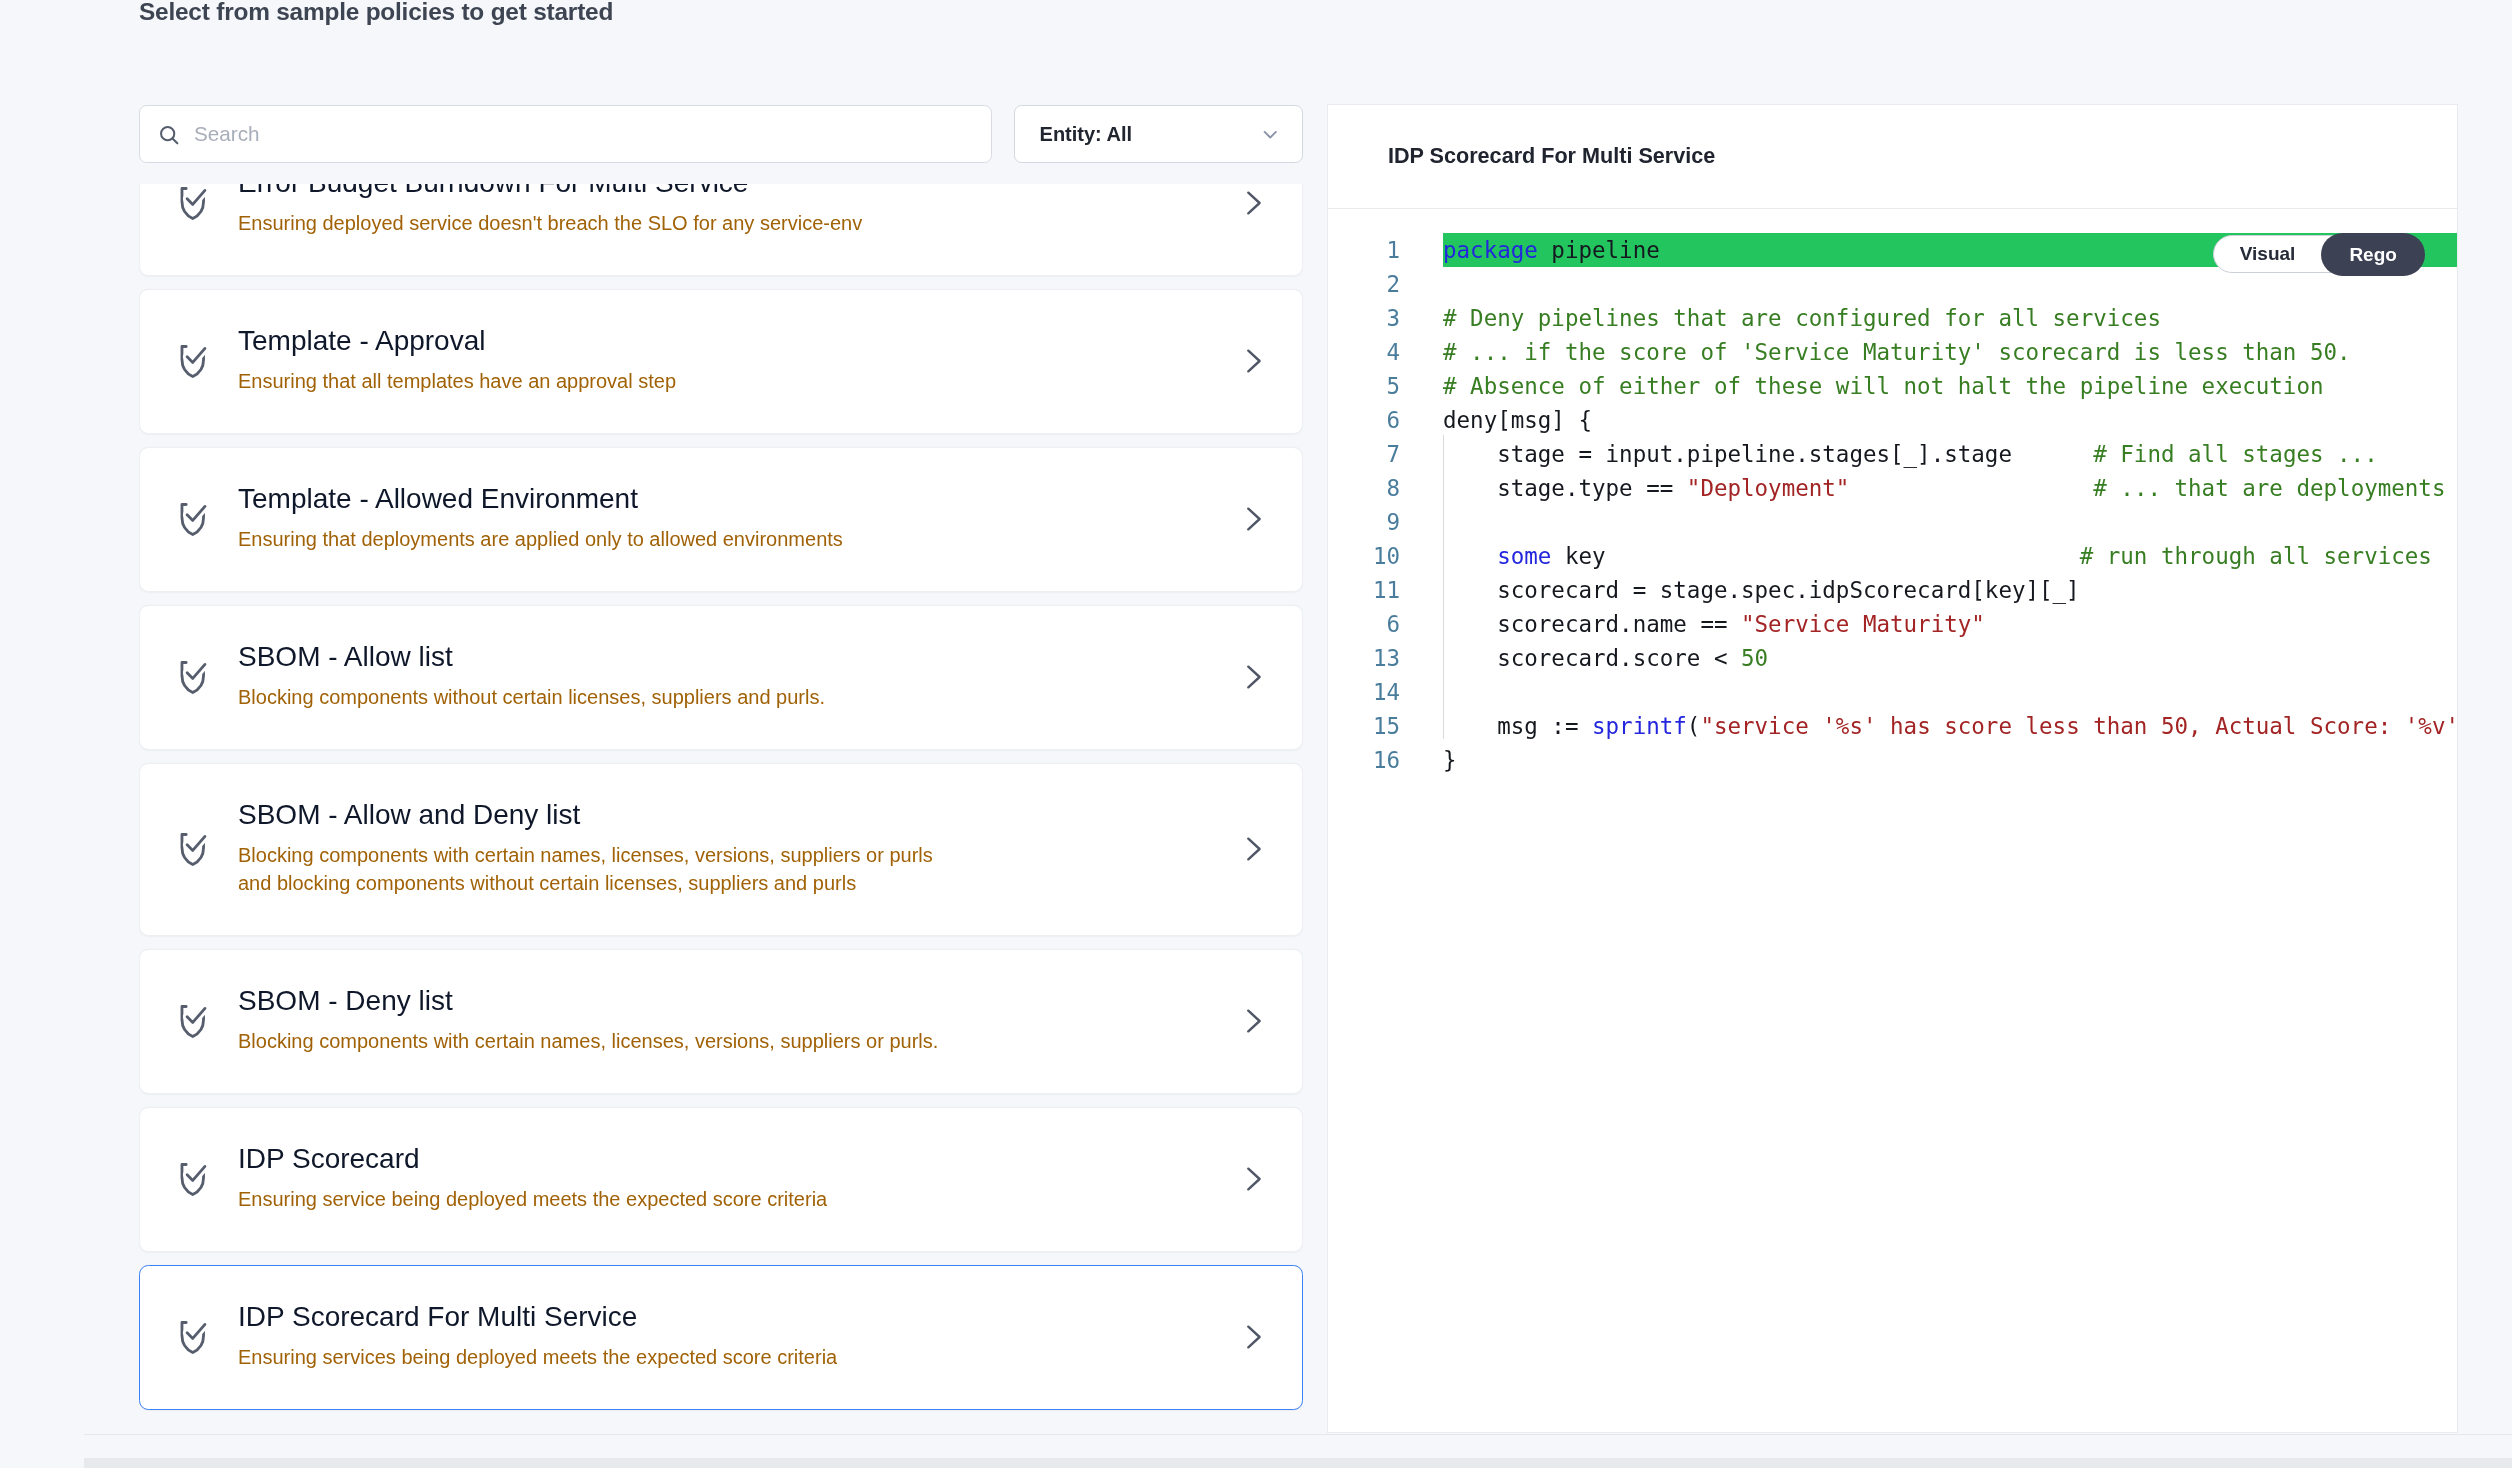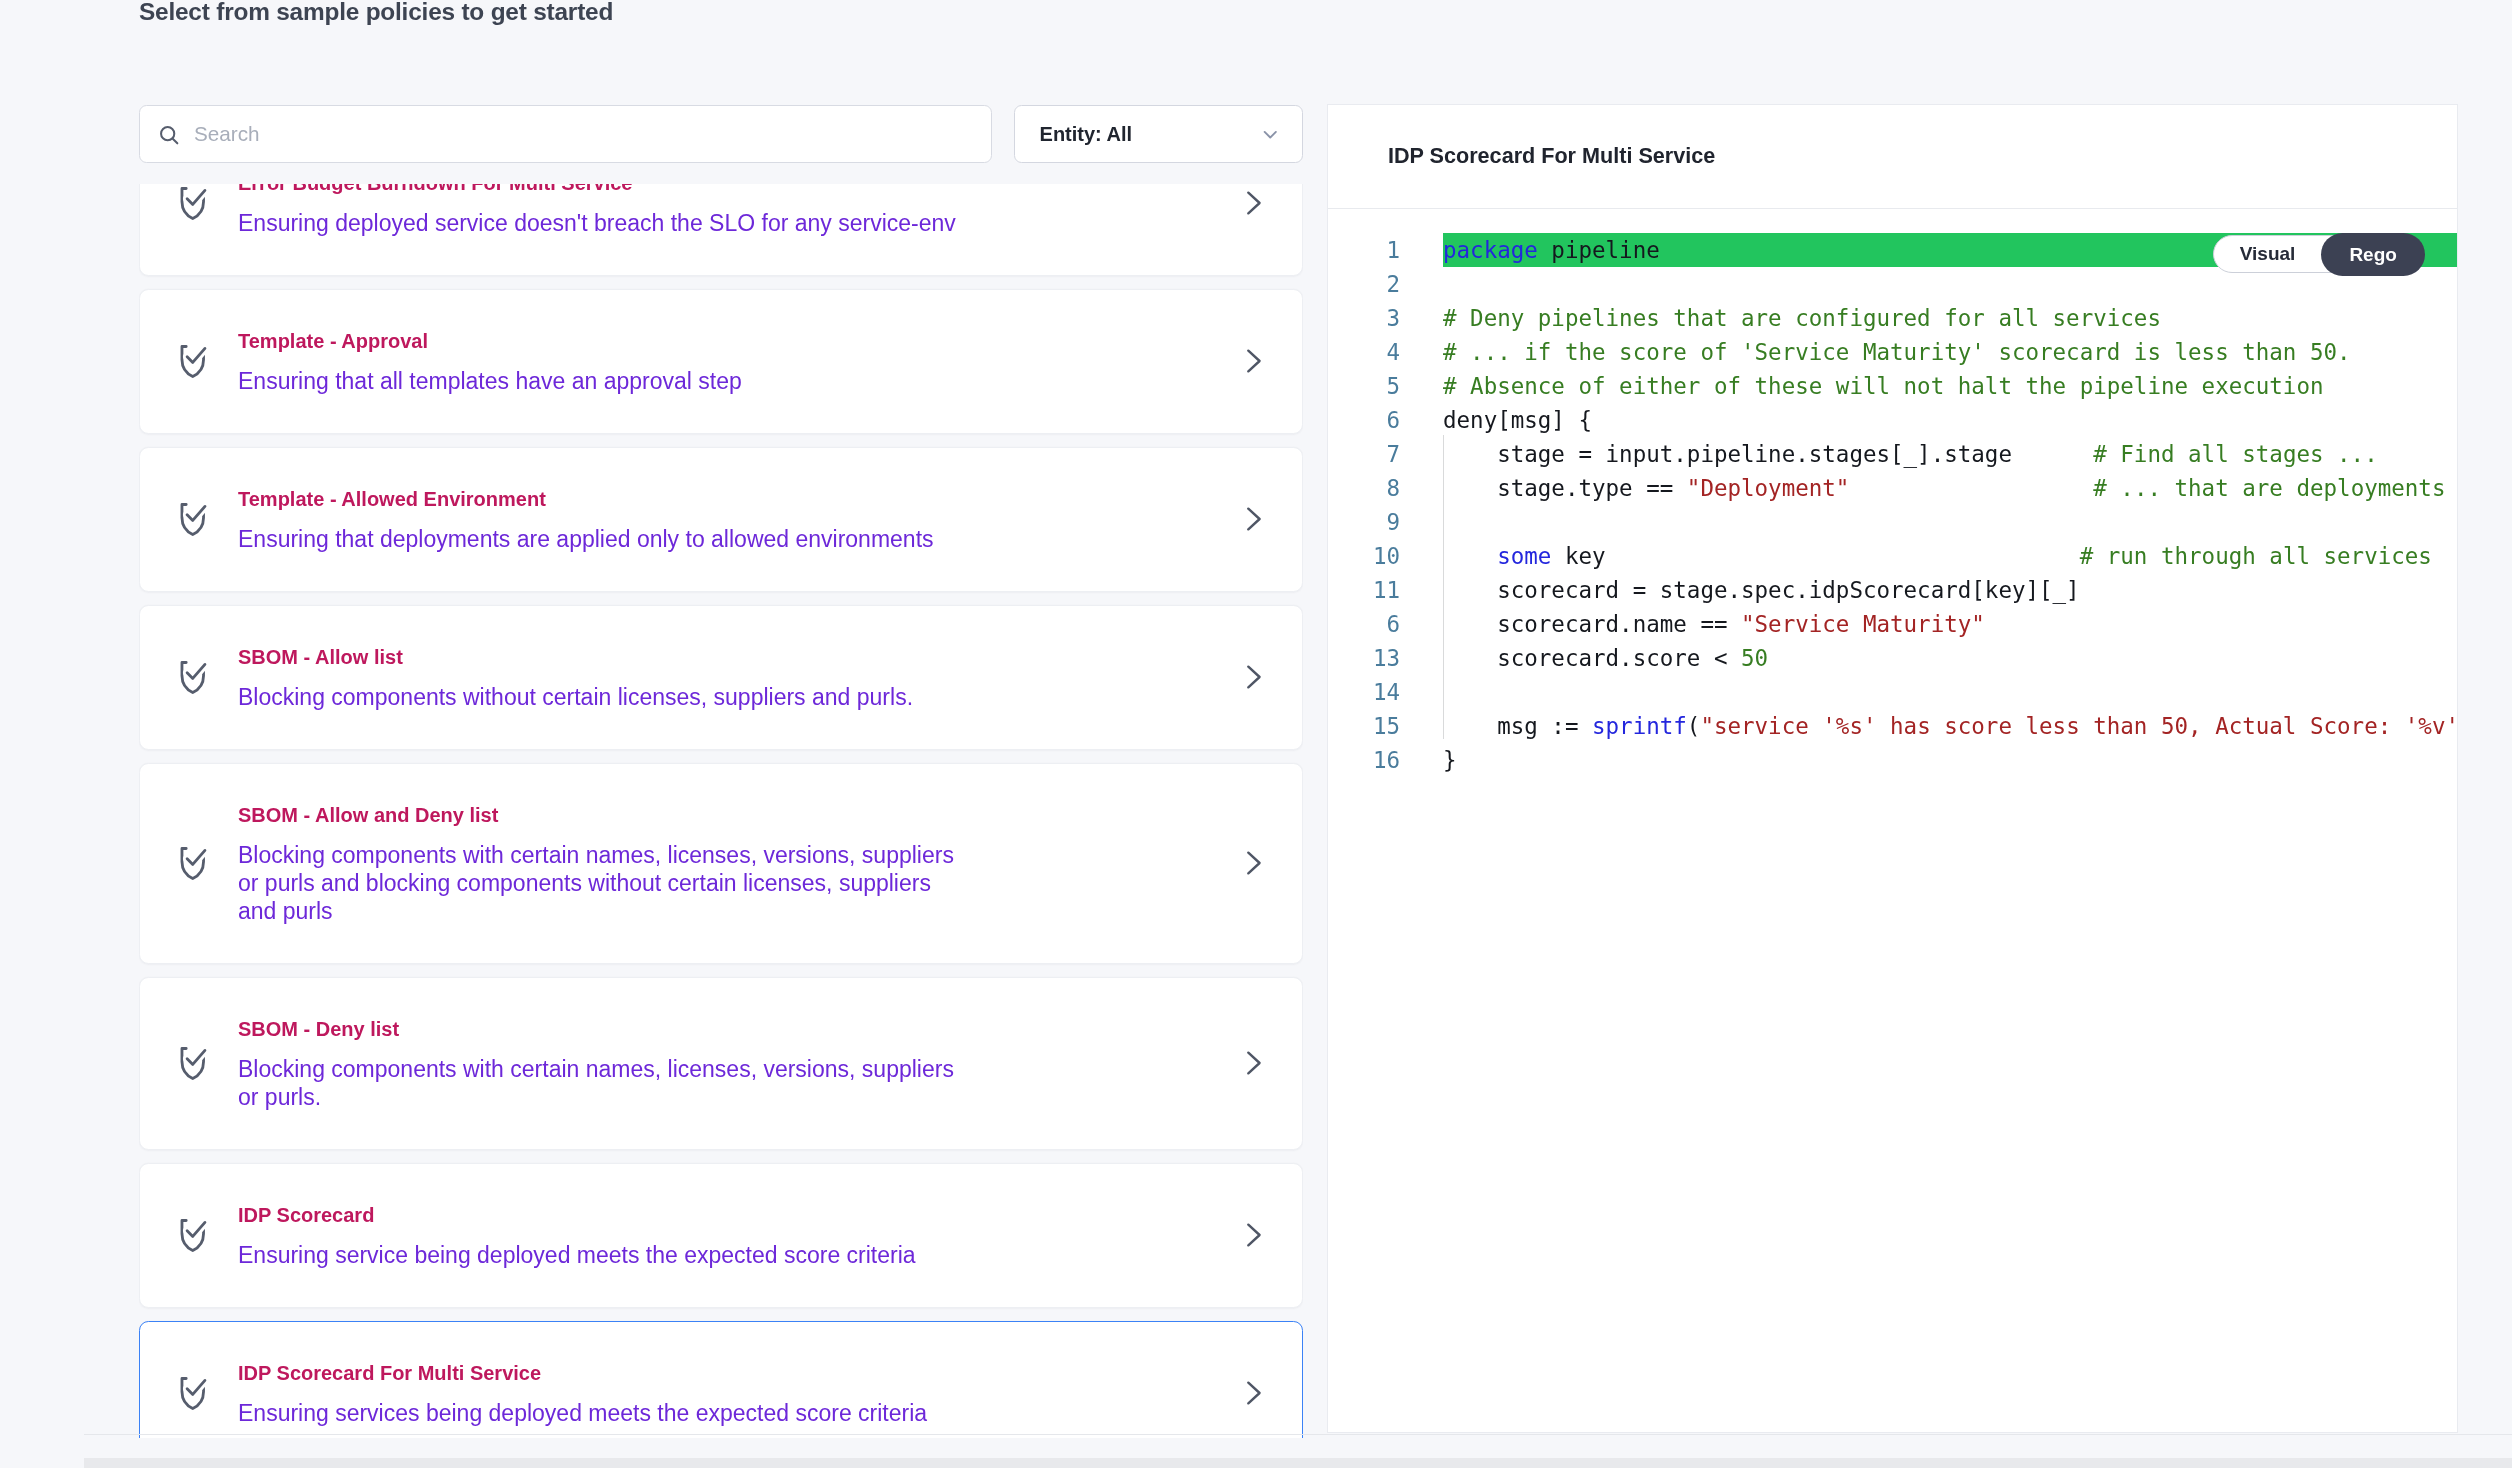--- a/index.html
+++ b/index.html
@@ -56,22 +56,22 @@
   .policy-card.first-clipped { margin-top:-53px; }
   .policy-card.selected { border:1.9px solid #3b82f6; }
   .policy-card .shield {
     position:absolute; left:34px; top:50%; margin-top:-22.5px;
     width:45px; height:45px;
   }
   .policy-card .chevron {
     position:absolute; right:34px; top:50%; margin-top:-15px;
     width:30px; height:30px;
   }
-  .policy-title { font-size:20px; font-weight:700; color:#be185d; line-height:26px; }
-  .policy-desc  { font-size:23px; font-weight:400; color:#6d28d9; line-height:28px;
+  .policy-title { font-size:28px; font-weight:400; color:#0f172a; line-height:26px; }
+  .policy-desc  { font-size:20px; font-weight:400; color:#a16207; line-height:28px;
                   margin-top:13px; max-width:732px; }
 
   
   .preview-panel {
     position:absolute; left:1327px; top:104px; width:1131px; height:1329px;
     background:#fff; border:0.9px solid #e9ebf0;
   }
   .preview-header { height:104px; border-bottom:0.9px solid #e8eaee; position:relative; }
   .preview-title {
     position:absolute; left:60px; top:38px;

